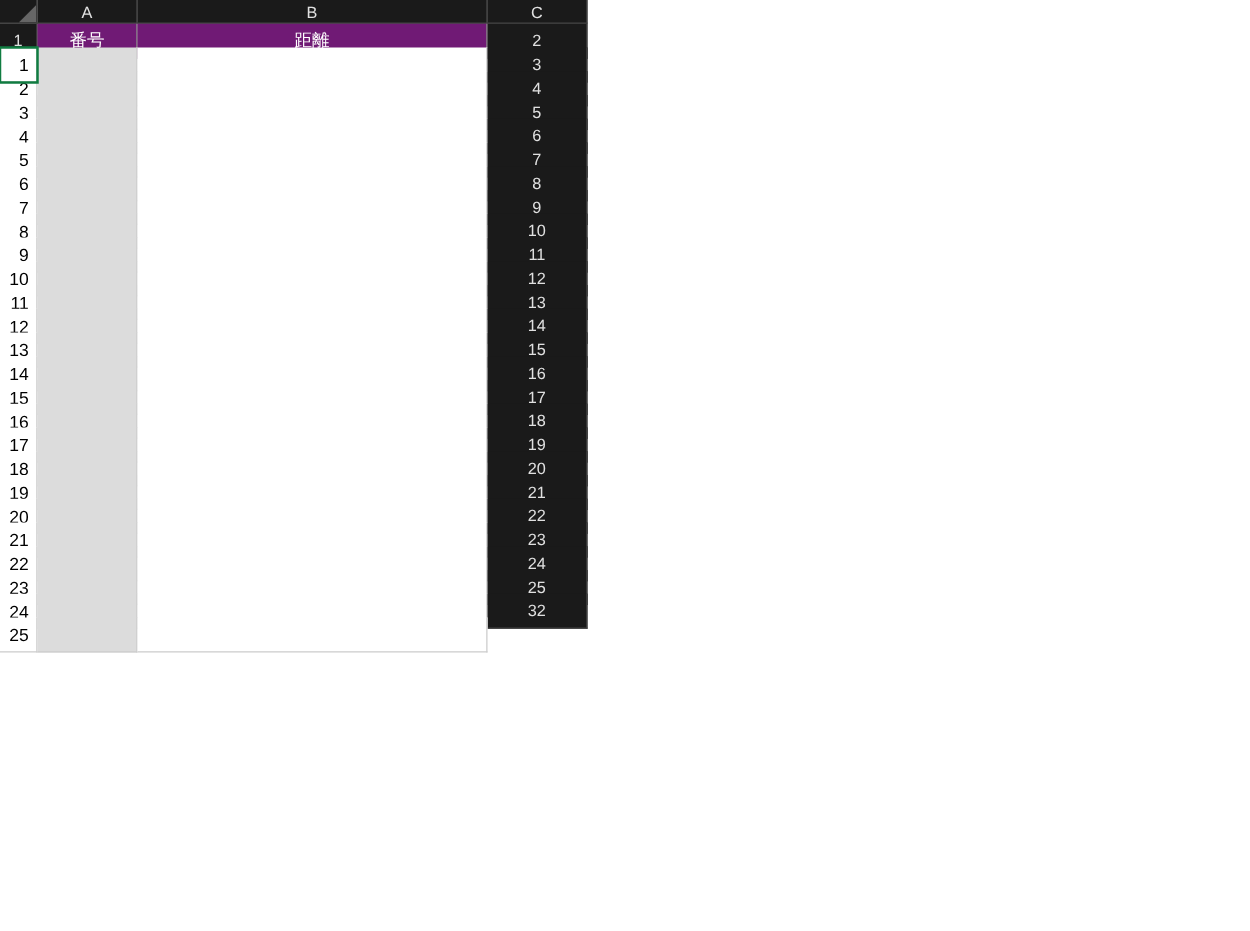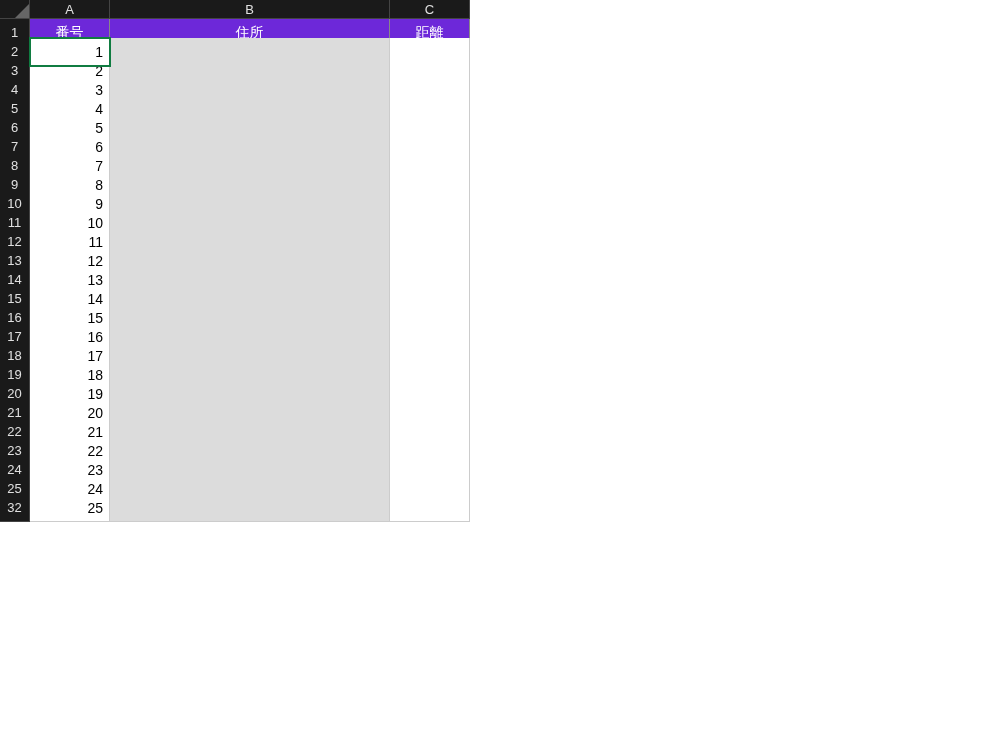--- a/index.html
+++ b/index.html
@@ -52,21 +52,21 @@
       border-right: 1px solid #444;
       border-bottom: 1px solid #444;
       display: flex;
       align-items: center;
       justify-content: center;
       font-size: 13px;
       height: 28px;
       cursor: pointer;
     }
     .table-header {
-      background: #6d28d9;
+      background: #701a75;
       color: #fff;
       border-right: 1px solid #888;
       border-bottom: 1px solid #888;
       display: flex;
       align-items: center;
       justify-content: center;
       font-size: 14px;
       height: 28px;
       font-weight: normal;
     }
@@ -101,21 +101,20 @@
     <svg viewBox="0 0 14 14">
         <polygon points="14,0 14,14 0,14" fill="#666"></polygon>
       </svg>
   </div>
   <div class="col-head">A</div>
   <div class="col-head">B</div>
   <div class="col-head">C</div>
 
   <div class="row-head">1</div>
   <div class="table-header">番号</div>
-  <div class="table-header">住所</div>
   <div class="table-header">距離</div>
 
 <div class="row-head">2</div>
     <div class="cell active">1</div>
     <div class="cell grey"></div>
     <div class="cell"></div>
     <div class="row-head">3</div>
     <div class="cell">2</div>
     <div class="cell grey"></div>
     <div class="cell"></div>

